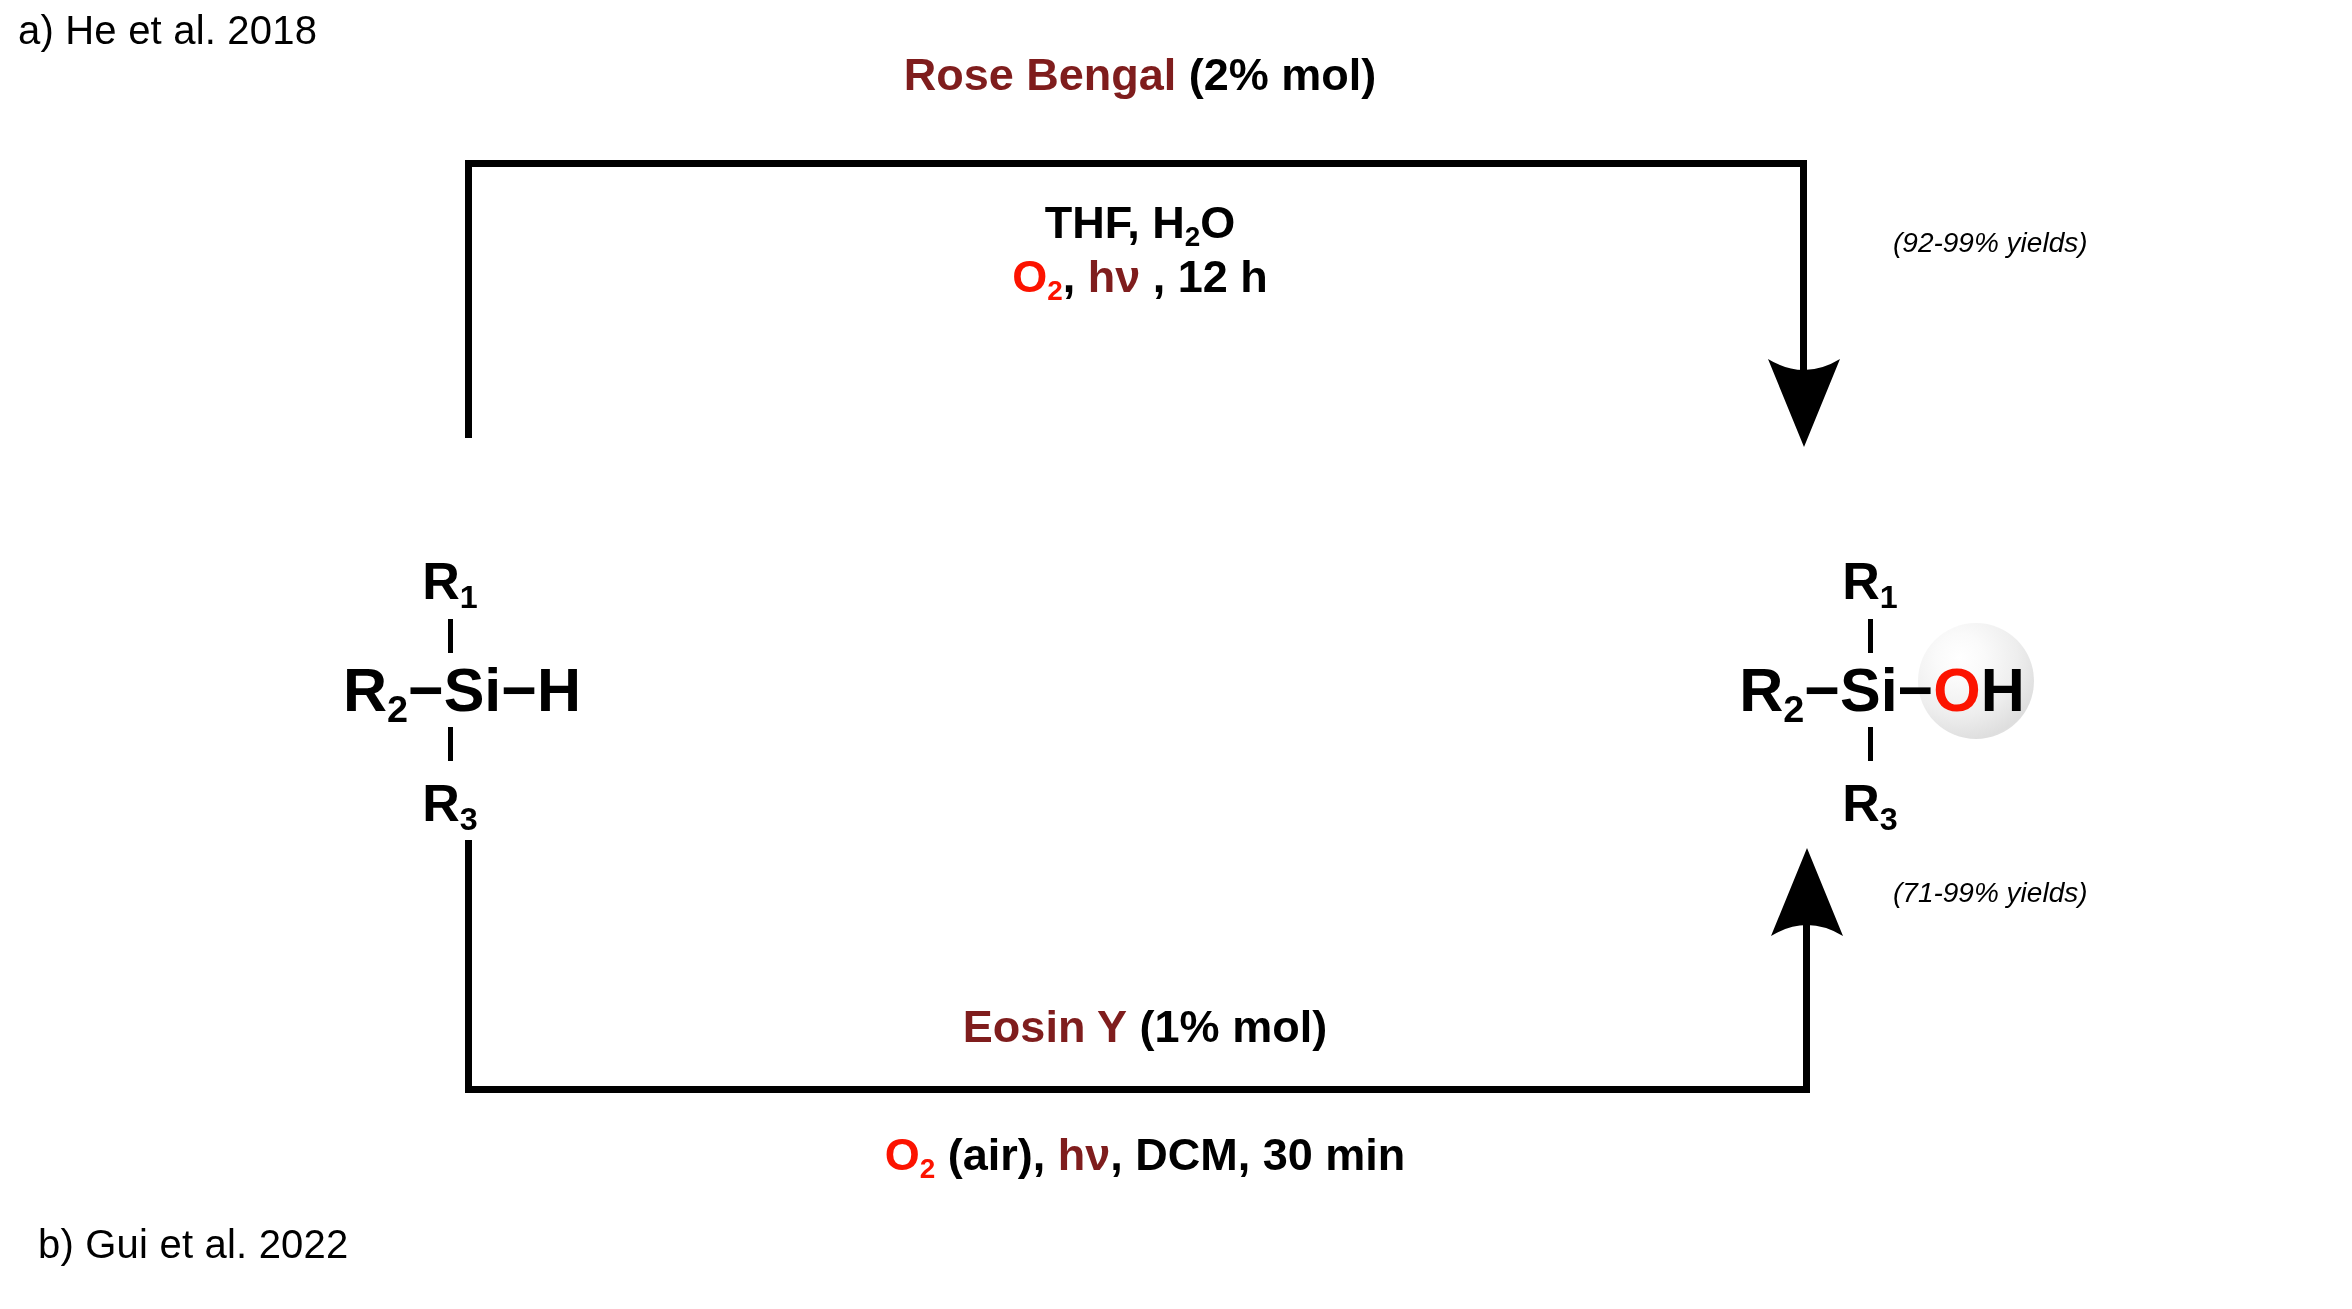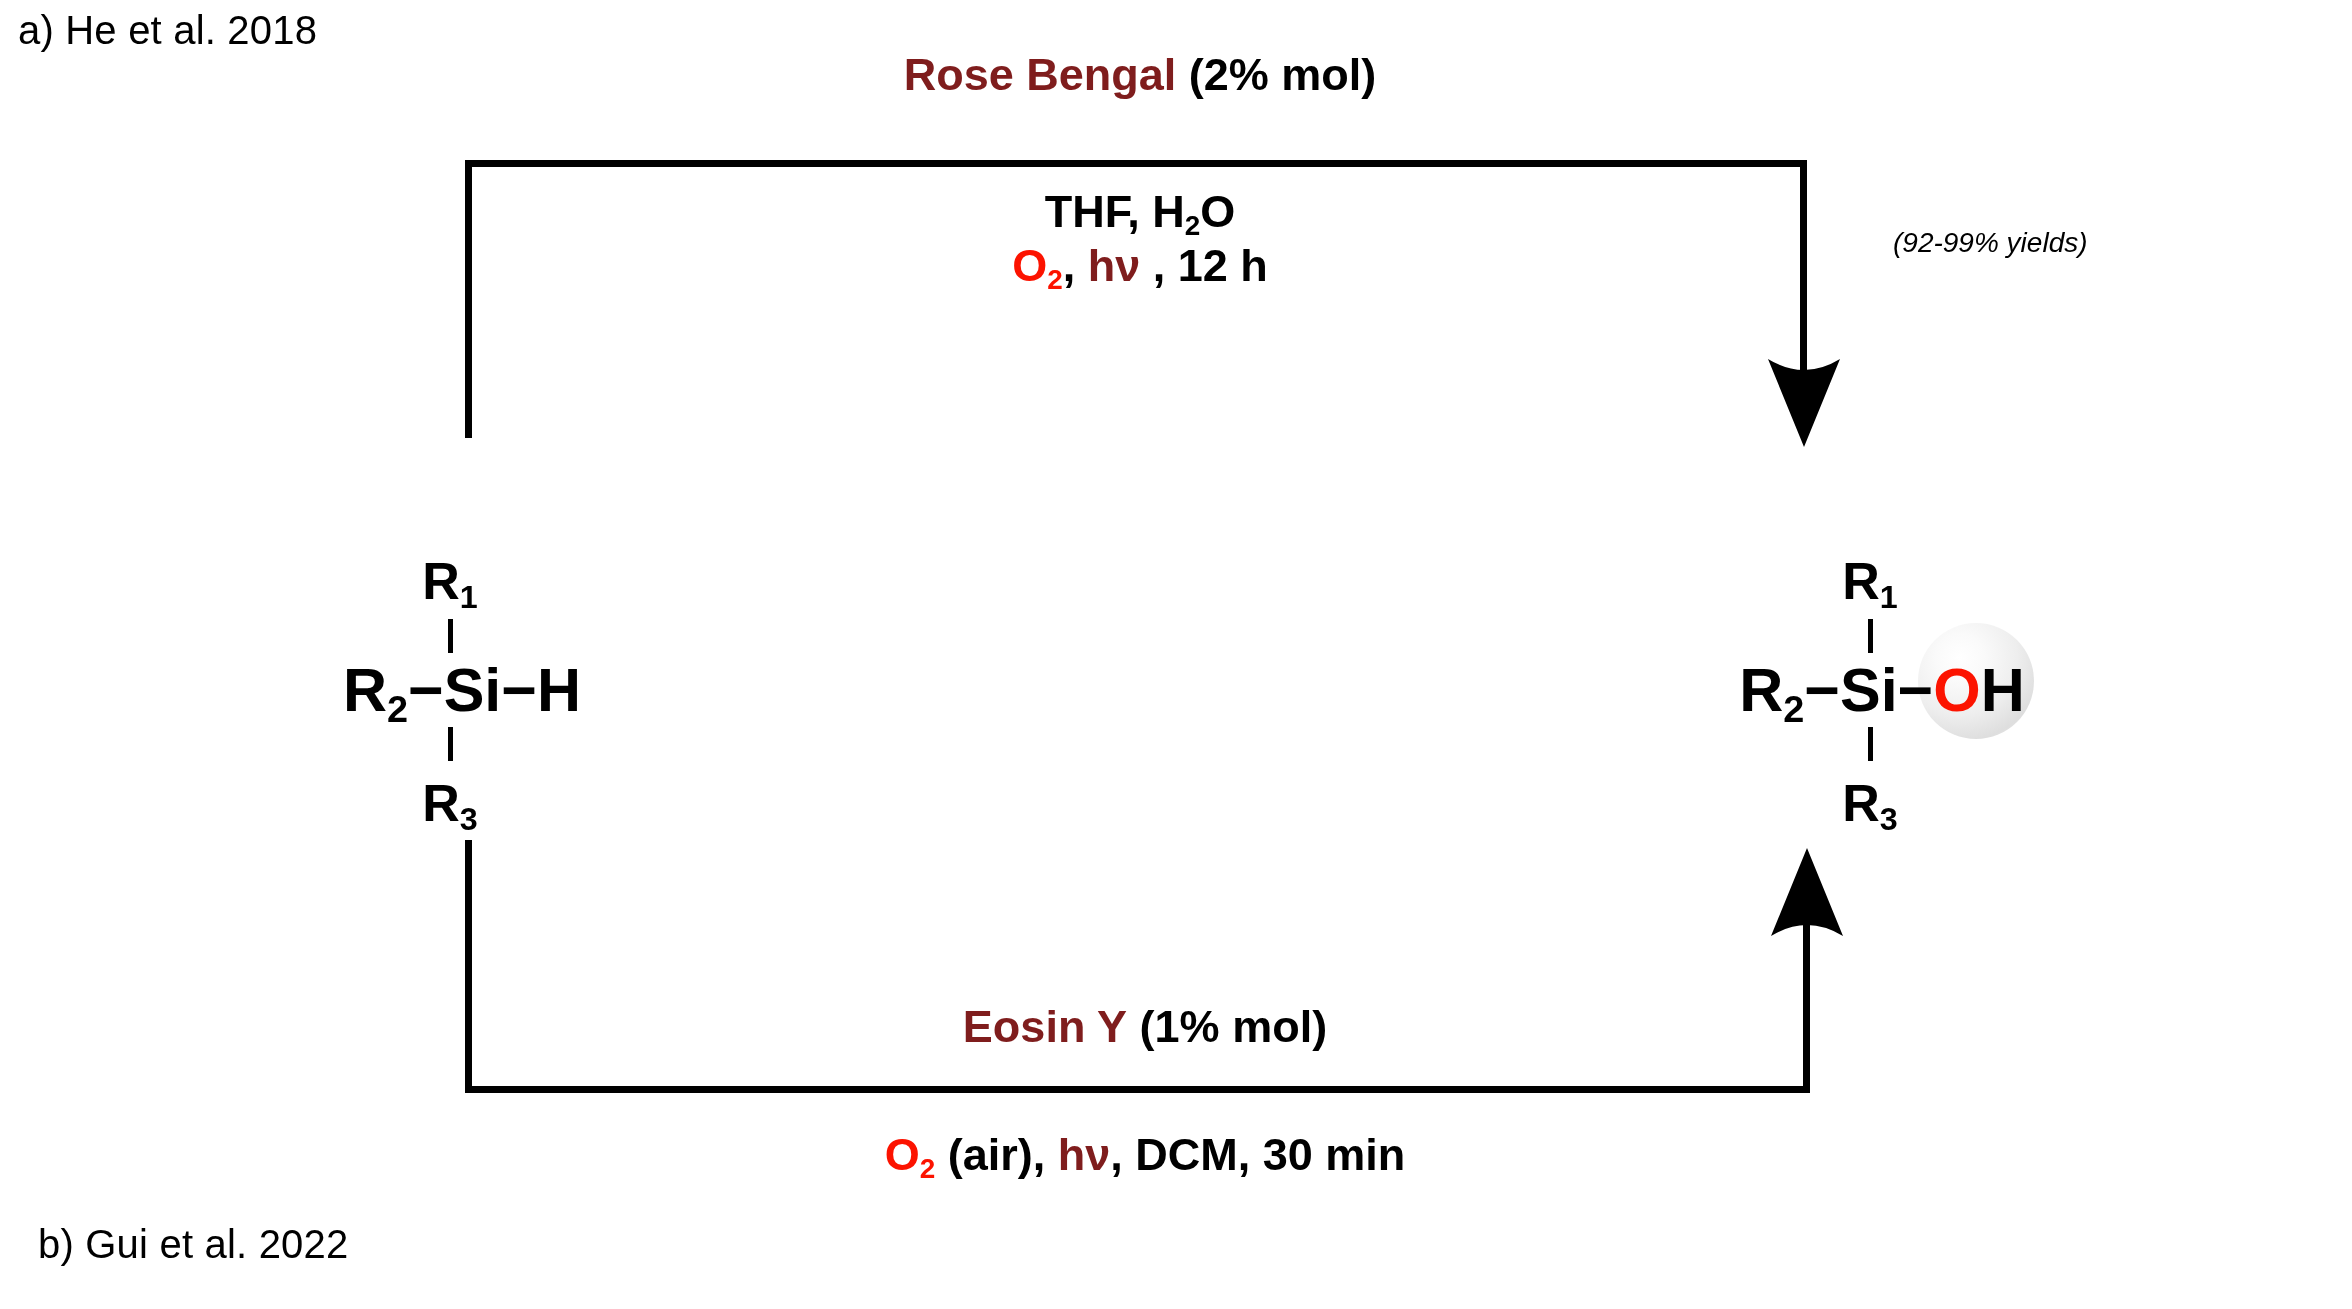--- a/index.html
+++ b/index.html
@@ -111,21 +111,21 @@
 
   
   #cond-above-top {
     left: 560px;
     top: 48px;
     width: 1160px;
   }
   
   #cond-below-top {
     left: 560px;
-    top: 185px;
+    top: 196px;
     width: 1160px;
   }
   
   #cond-above-bottom {
     left: 530px;
     top: 1000px;
     width: 1230px;
   }
   
   #cond-below-bottom {
@@ -261,20 +261,21 @@
   </div>
 
   <div class="cond-block" id="cond-below-bottom">
     <div class="cond-line">
       <span class="red">O</span><sub class="red">2</sub><span> (air), </span><span class="blue">hν</span><span>, DCM, 30 min</span>
     </div>
   </div>
 
   <div class="yield-note" id="yield-top">(92-99% yields)</div>
 
+  <div class="yield-note" id="yield-bottom">(71-99% yields)</div>
 
   <div class="molecule" id="molecule-substrate">
     <div class="mol-top-group">
       <span>R</span><sub>1</sub>
     </div>
     <div class="vbond vbond-top"></div>
 
     <div class="mol-core-row">
       <span>R</span><sub>2</sub><span class="bondchar">−</span><span>Si</span><span class="bondchar">−</span><span>H</span>
     </div>

